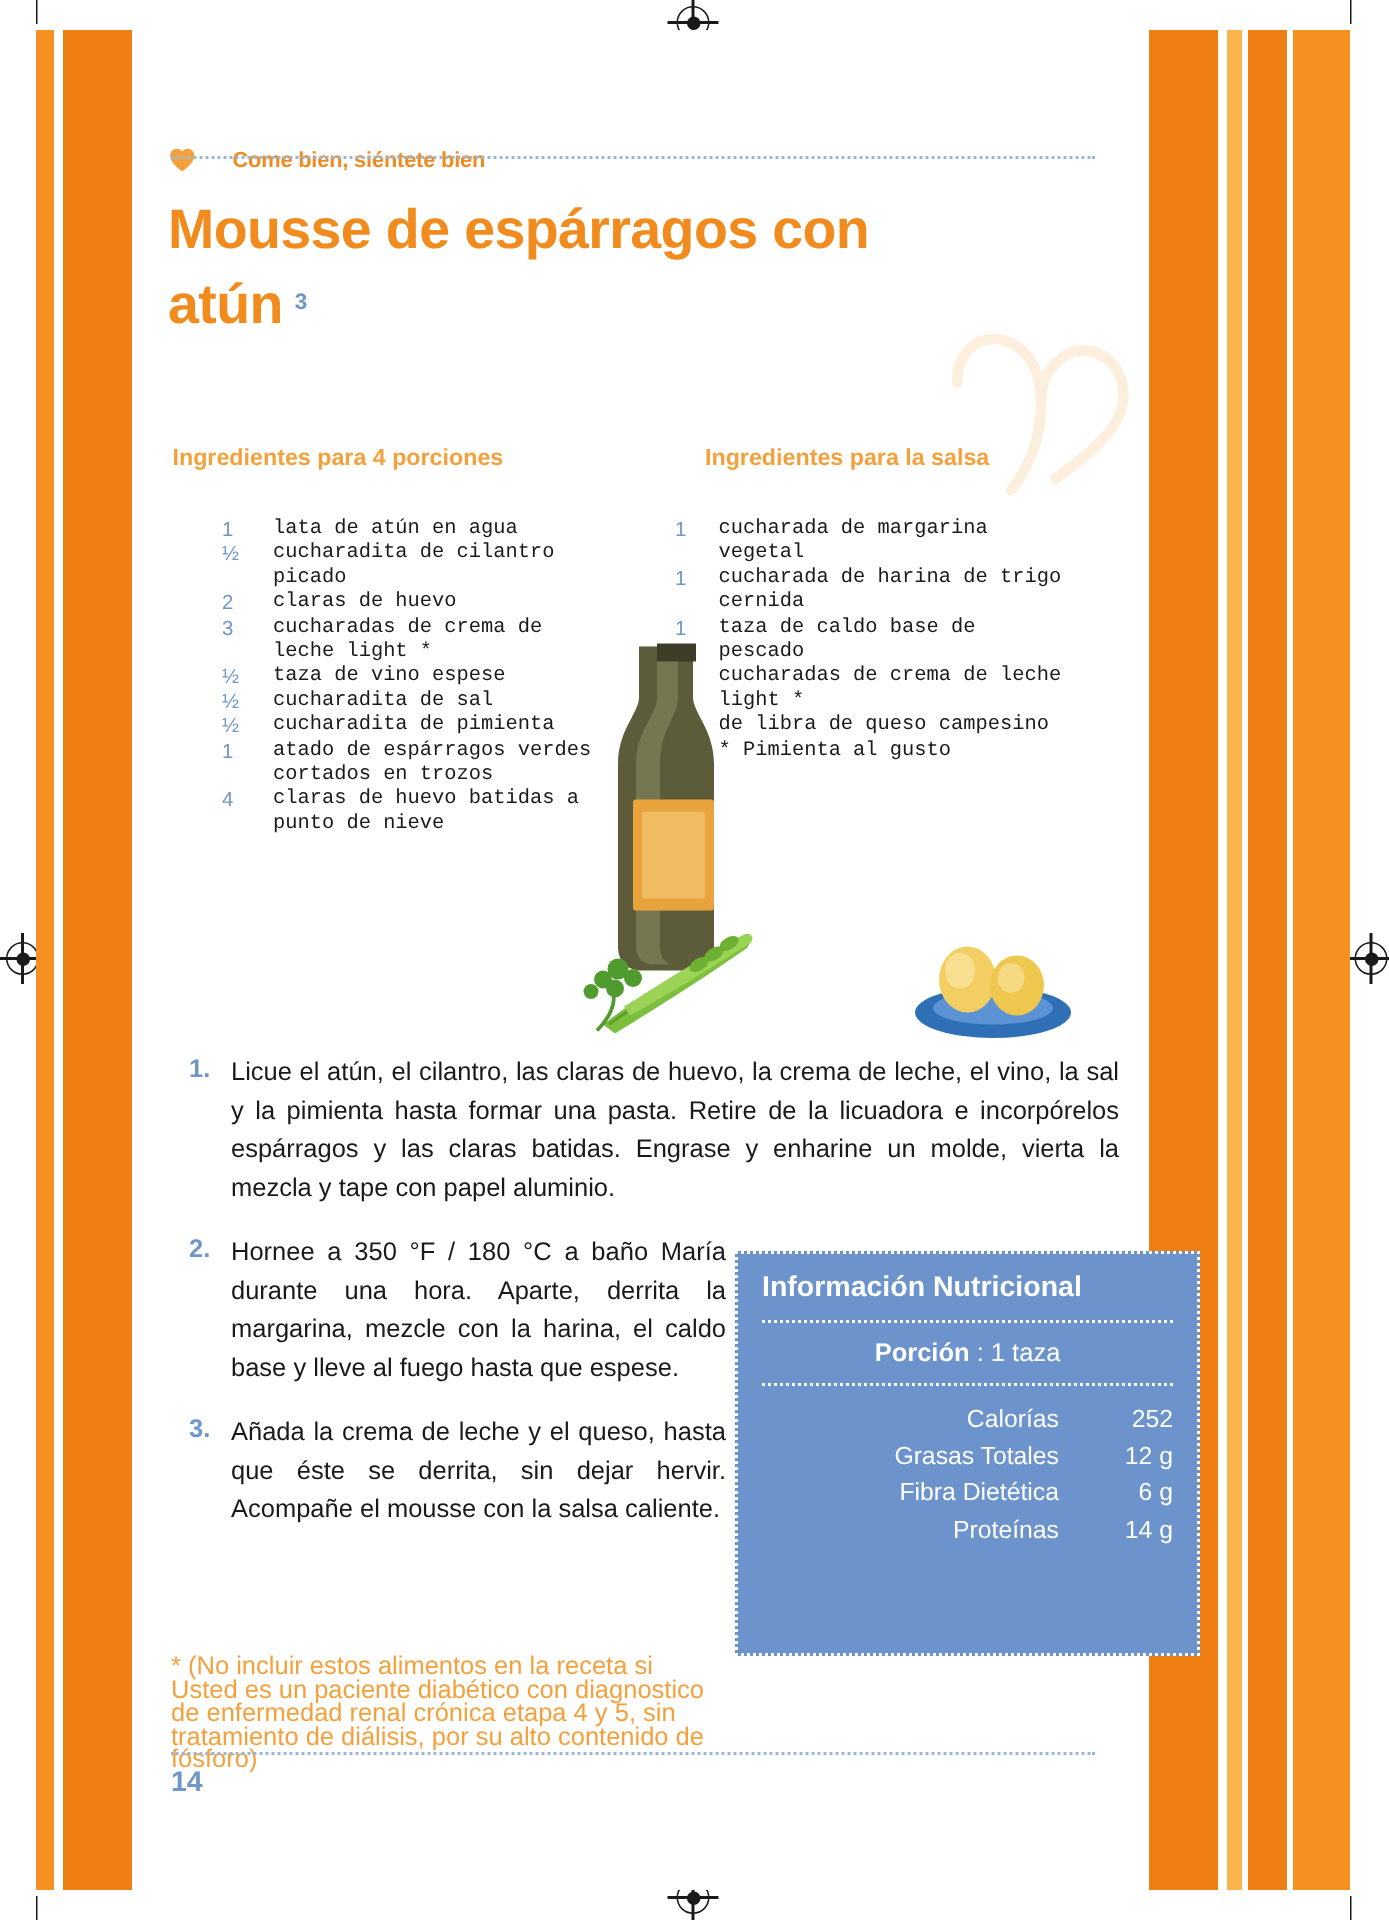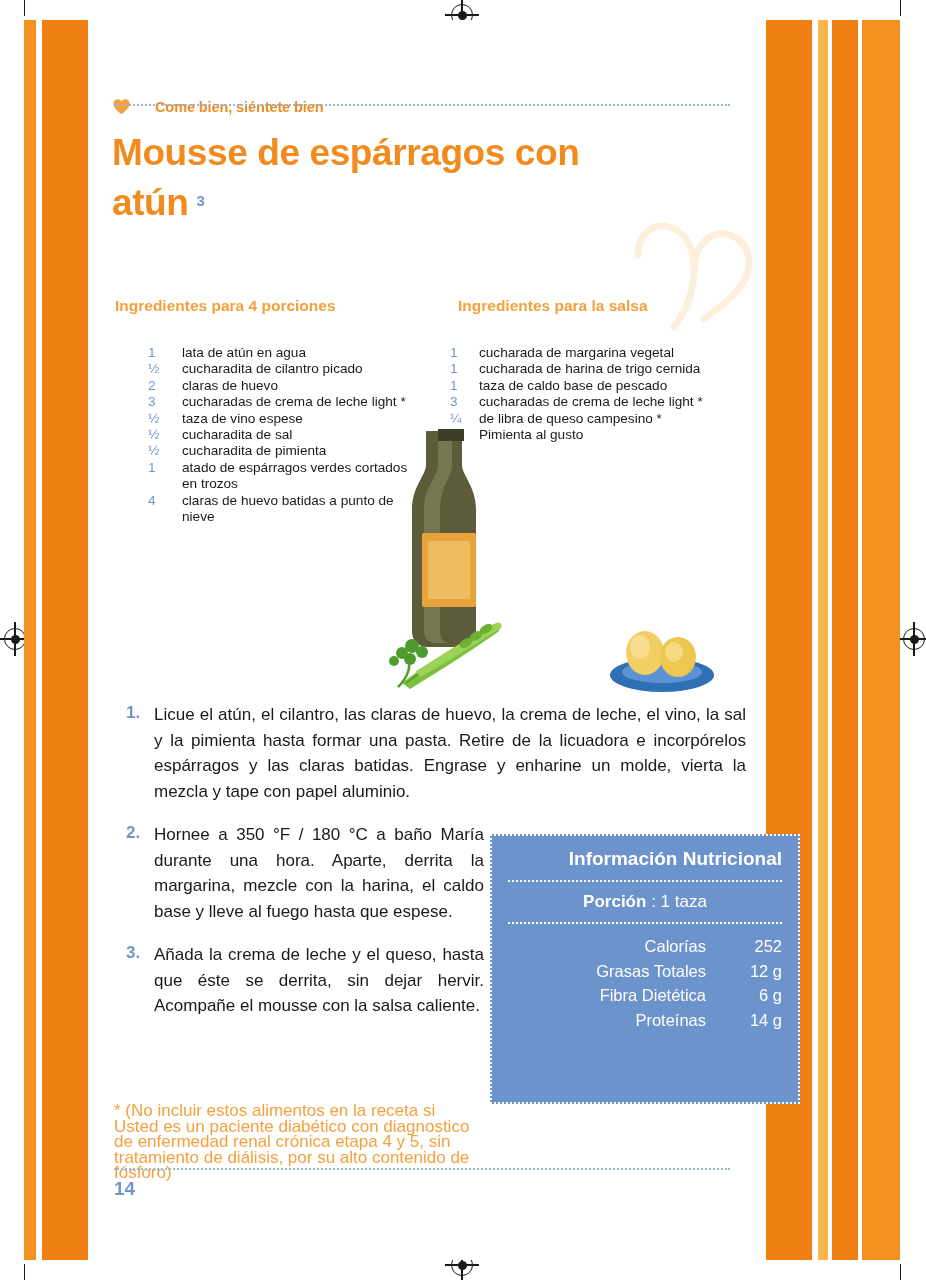--- a/index.html
+++ b/index.html
@@ -86,35 +86,35 @@
   .heart-watermark {
     position: absolute; right: 0px; top: 195px;
     width: 130px; height: 120px; opacity: 0.55;
   }
 
   .col-head {
     position: absolute;
     font-size: 15.5px; font-weight: bold; color: #f4a03c;
   }
   .col-head-1 { left: 15px; top: 277px; }
-  .col-head-2 { left: 358px; top: 277px; }
+  .col-head-2 { left: 370px; top: 277px; }
 
   .ing-list {
     position: absolute;
     margin: 0; padding: 0; list-style: none;
     font-size: 13.6px; color: #1a1a1a; line-height: 16.4px;
   }
   .ing-1 { left: 48px; top: 325px; width: 260px; }
   .ing-2 { left: 350px; top: 325px; width: 265px; }
   .ing-list li { display: flex; align-items: flex-start; margin-bottom: 0px; }
   .ing-list .qty {
     color: #6f96c7; flex: 0 0 34px; text-align: left;
   }
   .ing-2 .qty { flex: 0 0 29px; }
-  .ing-list .txt { flex: 1 1 auto; }
+  .ing-list .txt { flex: 1 1 auto; font-family: Liberation Mono, monospace; }
 
   
   .illus-bottle { position: absolute; left: 288px; top: 405px; width: 140px; height: 270px; }
   .illus-eggs   { position: absolute; left: 505px; top: 595px; width: 115px; height: 80px; }
 
   
   .steps {
     position: absolute; left: 26px; top: 682px; width: 620px;
   }
   .step { display: flex; margin-bottom: 18px; }
@@ -141,21 +141,21 @@
   
   .nutri {
     position: absolute; left: 390px; top: 814px;
     width: 310px; height: 270px;
     background: #6c93cc;
     border: 2px dotted #ffffff;
     padding: 12px 16px 10px 16px;
     color: #ffffff;
   }
   .nutri-title {
-    text-align: right; font-size: 19px; font-weight: bold;
+    text-align: left; font-size: 19px; font-weight: bold;
     margin-bottom: 10px;
   }
   .nutri-sep { border-bottom: 2px dotted #ffffff; margin: 0 0 10px 0; }
   .nutri-portion {
     text-align: center; font-size: 17px; margin-bottom: 10px;
   }
   .nutri-portion .pl { font-weight: bold; }
   .nutri-rows { margin-top: 4px; }
   .nutri-row {
     display: flex; justify-content: flex-end; align-items: baseline;

